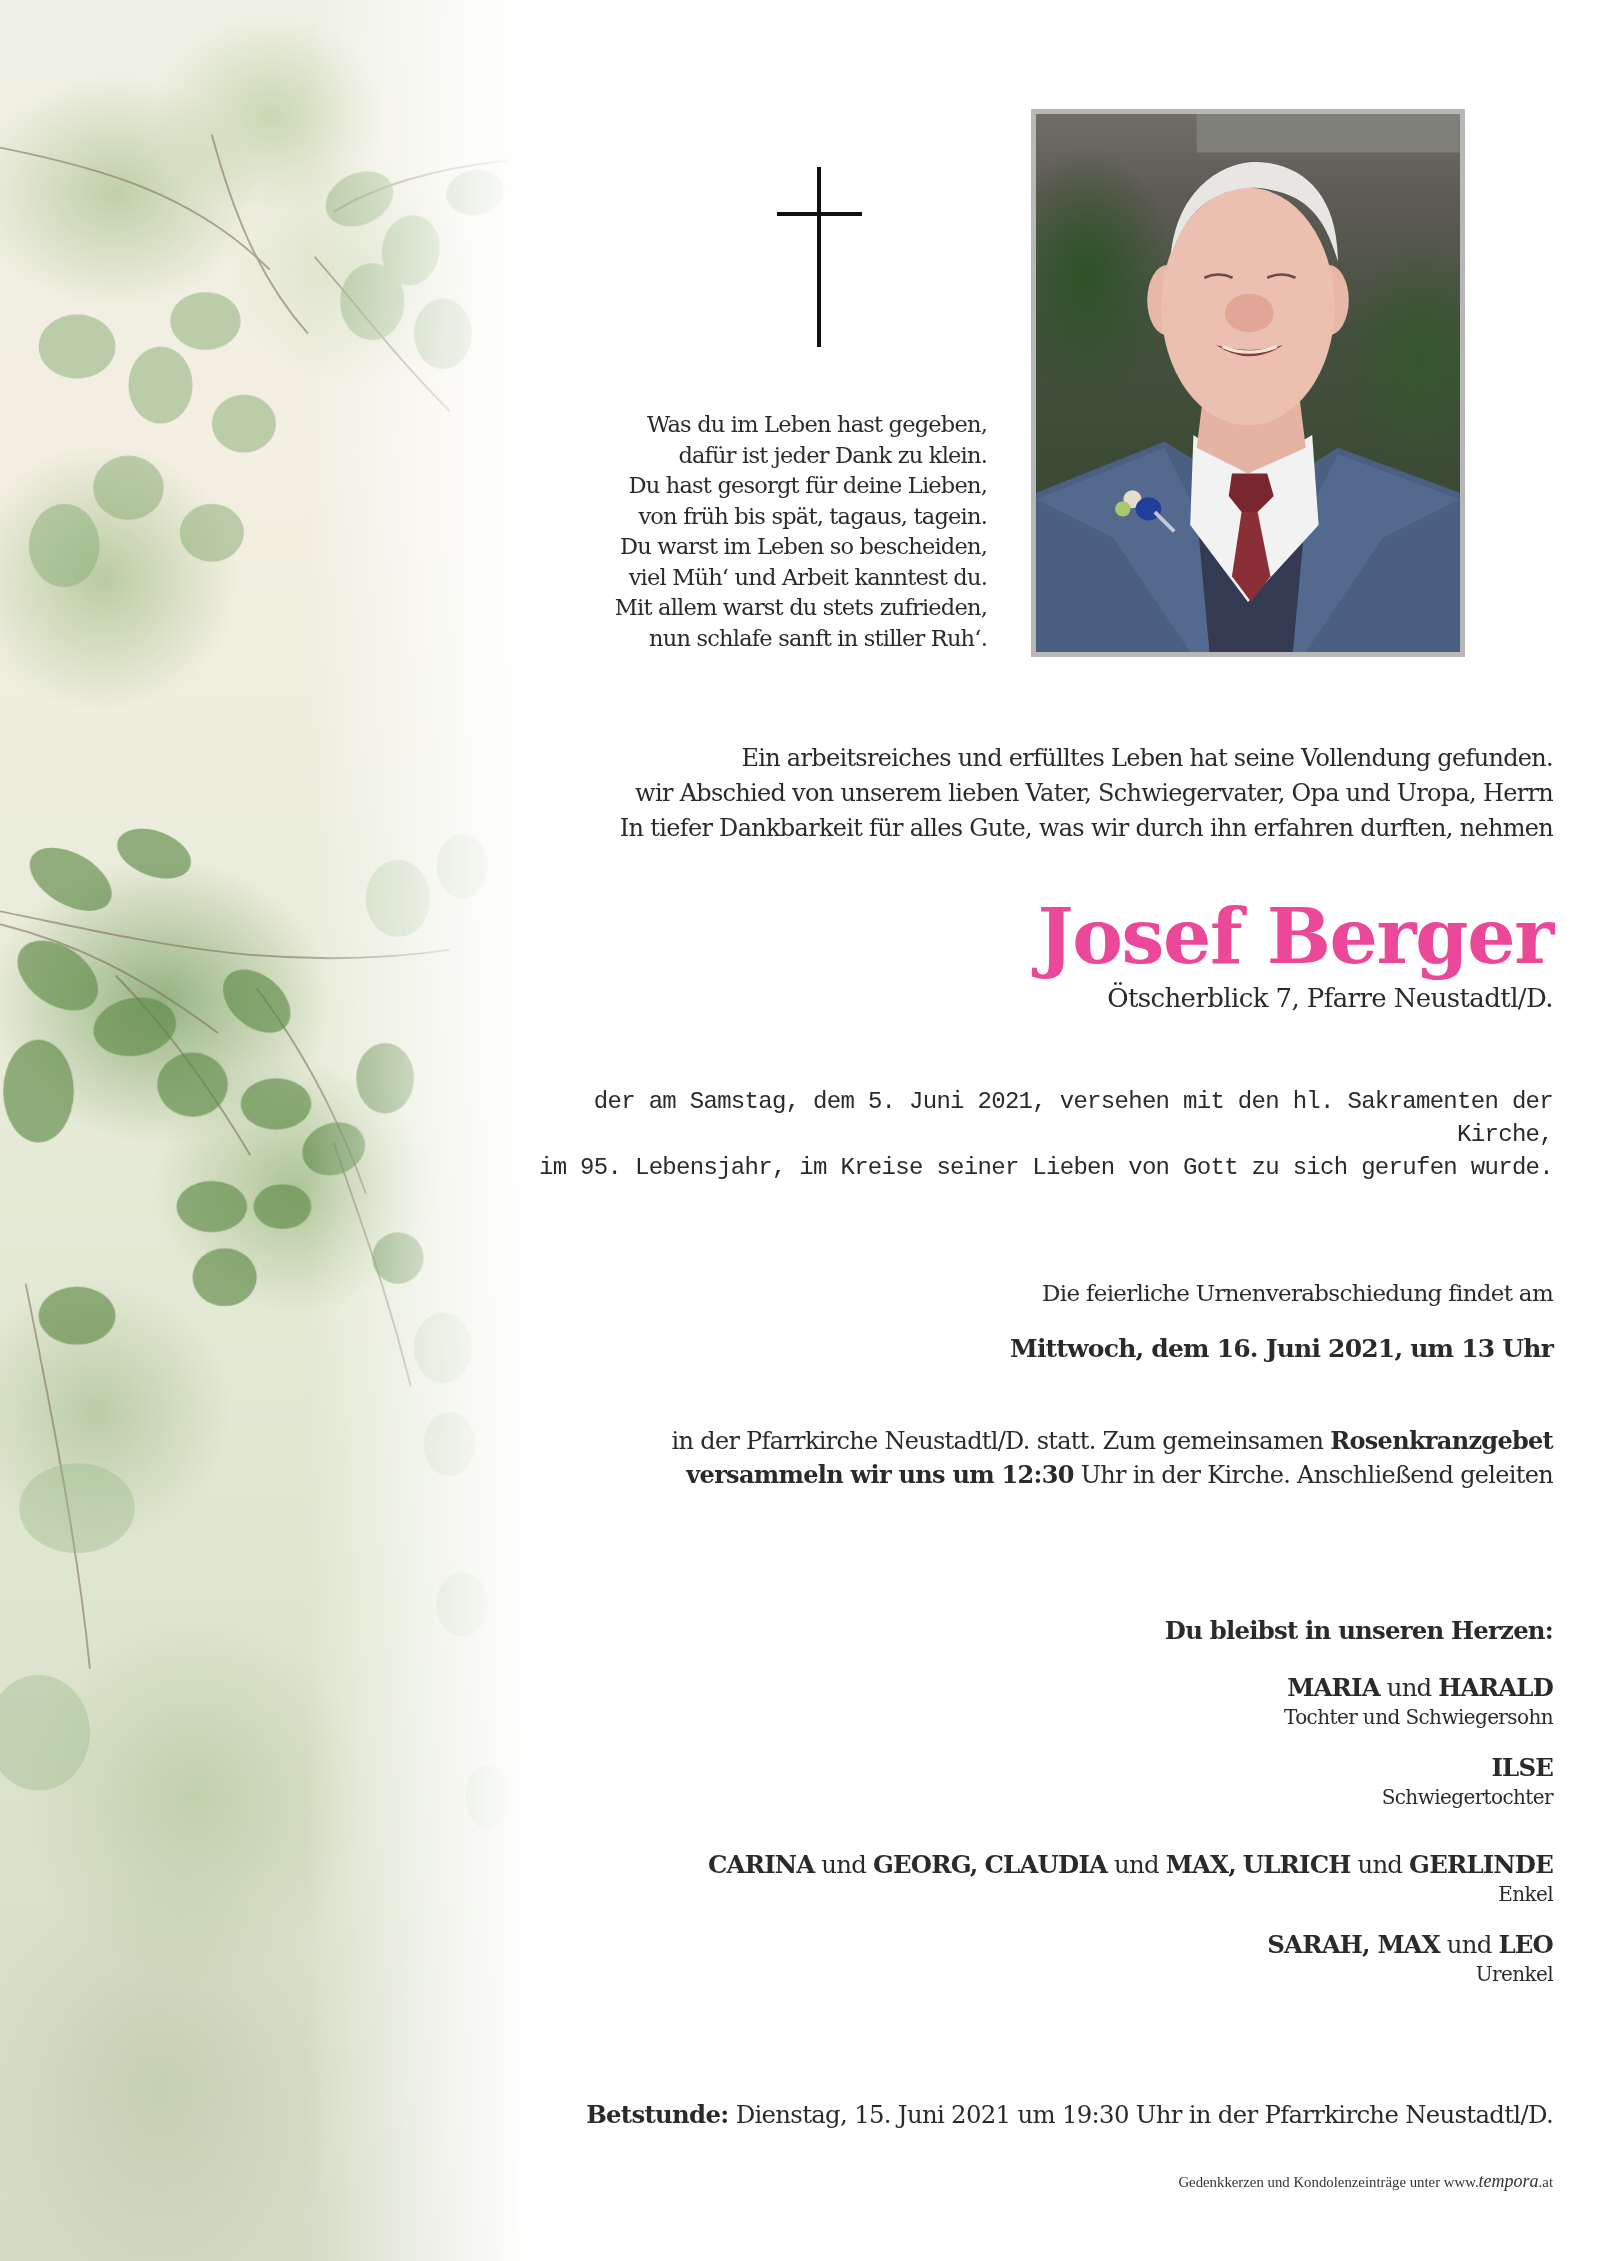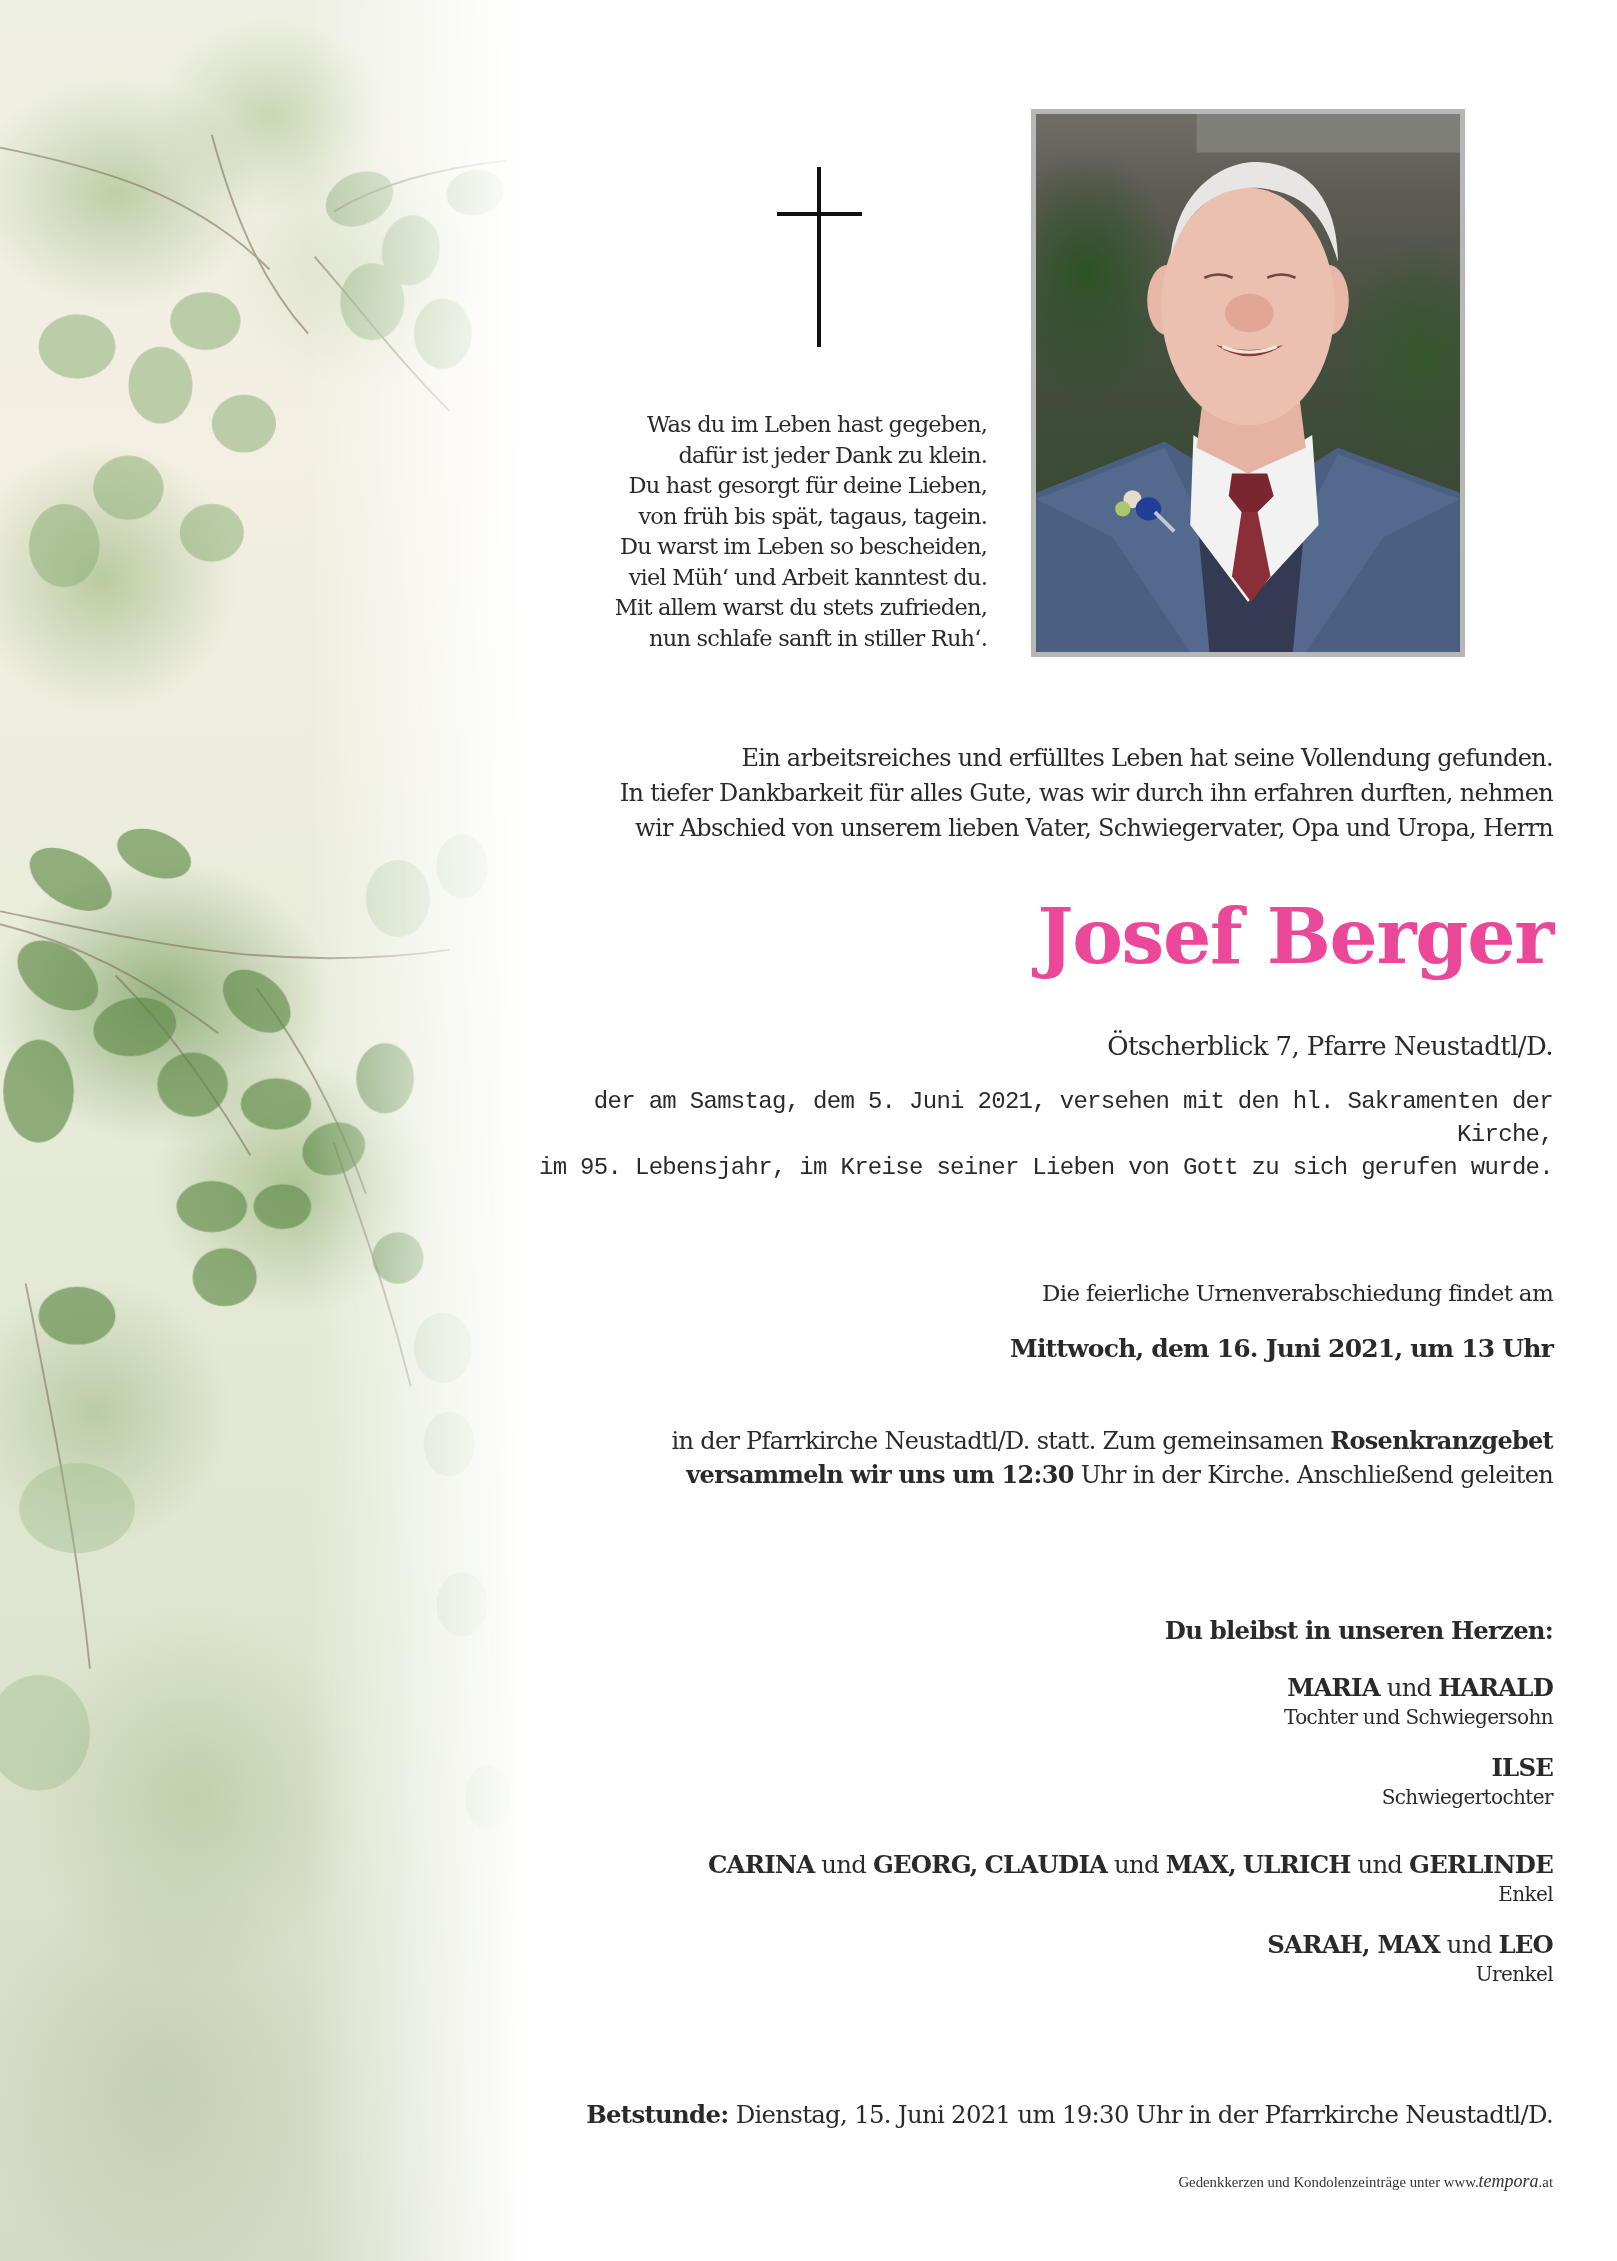--- a/index.html
+++ b/index.html
@@ -58,21 +58,21 @@
       radial-gradient(ellipse 116px 167px at 51px 160px, #2c5225, transparent 75%),
       radial-gradient(ellipse 103px 154px at 385px 244px, #35572c, transparent 75%),
       linear-gradient(180deg, #6f6d66 0%, #5e5b55 15%, #44503e 40%, #3a4a34 70%, #3a4a34 100%);
   }
   .photo svg { position: absolute; left: 0; top: 0; }
 
   
   .block { position: absolute; left: 526px; width: 1027px; text-align: right; }
   .intro { top: 741px; font-size: 24px; line-height: 35px; letter-spacing: -0.7px; }
   .name { top: 895px; font-size: 76px; line-height: 83px; font-weight: bold; letter-spacing: -1.3px; color: #ec4899; }
-  .address { top: 982px; font-size: 26px; line-height: 33px; letter-spacing: -0.6px; margin-top: 48px; }
+  .address { top: 982px; font-size: 26px; line-height: 33px; letter-spacing: -0.6px; }
   .death { top: 1085px; font-size: 24px; line-height: 33px; letter-spacing: -0.7px; font-family: Liberation Mono, monospace; }
   .ceremony-lead { top: 1277px; font-size: 23px; line-height: 32px; letter-spacing: -0.7px; }
   .ceremony-date { top: 1332px; font-size: 25px; line-height: 33px; font-weight: bold; letter-spacing: -0.8px; }
   .ceremony-text { top: 1384px; font-size: 24px; line-height: 33px; letter-spacing: -0.7px; margin-top: 40px; }
   .ceremony-text b { font-weight: bold; }
   .hearts { top: 1614px; font-size: 24.4px; line-height: 33px; font-weight: bold; letter-spacing: -0.8px; }
   .family-names { font-size: 24.4px; line-height: 32px; letter-spacing: -0.8px; }
   .family-names b { font-weight: bold; }
   .family-role { font-size: 20px; line-height: 27px; letter-spacing: -0.6px; }
   .betstunde { top: 2098px; font-size: 24.4px; line-height: 33px; letter-spacing: -0.7px; }
@@ -196,22 +196,22 @@
       <circle cx="150" cy="600" r="14" fill="#e6dccb"></circle>
       <circle cx="135" cy="615" r="12" fill="#a9c86a"></circle>
       <ellipse cx="175" cy="615" rx="20" ry="18" fill="#1f3f9a"></ellipse>
       <path d="M185 620 L 215 650" stroke="#c6c6d8" stroke-width="6"></path>
     </svg>
   </div>
 </div>
 
 <div class="block intro">
   <div>Ein arbeitsreiches und erfülltes Leben hat seine Vollendung gefunden.</div>
+  <div>wir Abschied von unserem lieben Vater, Schwiegervater, Opa und Uropa, Herrn</div>
   <div>In tiefer Dankbarkeit für alles Gute, was wir durch ihn erfahren durften, nehmen</div>
-  <div>wir Abschied von unserem lieben Vater, Schwiegervater, Opa und Uropa, Herrn</div>
 </div>
 
 <div class="block name">Josef Berger</div>
 <div class="block address">Ötscherblick 7, Pfarre Neustadtl/D.</div>
 
 <div class="block death">
   <div>der am Samstag, dem 5. Juni 2021, versehen mit den hl. Sakramenten der Kirche,</div>
   <div>im 95. Lebensjahr, im Kreise seiner Lieben von Gott zu sich gerufen wurde.</div>
 </div>
 

